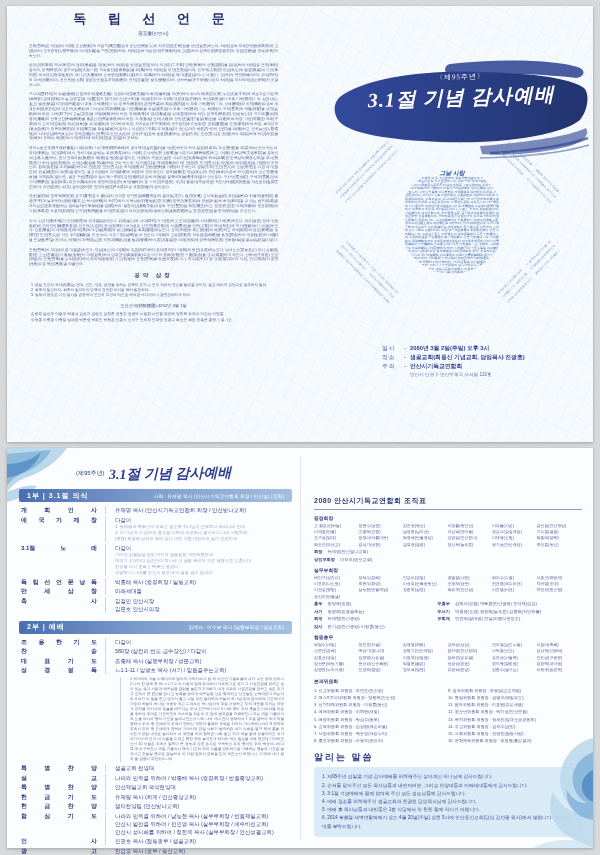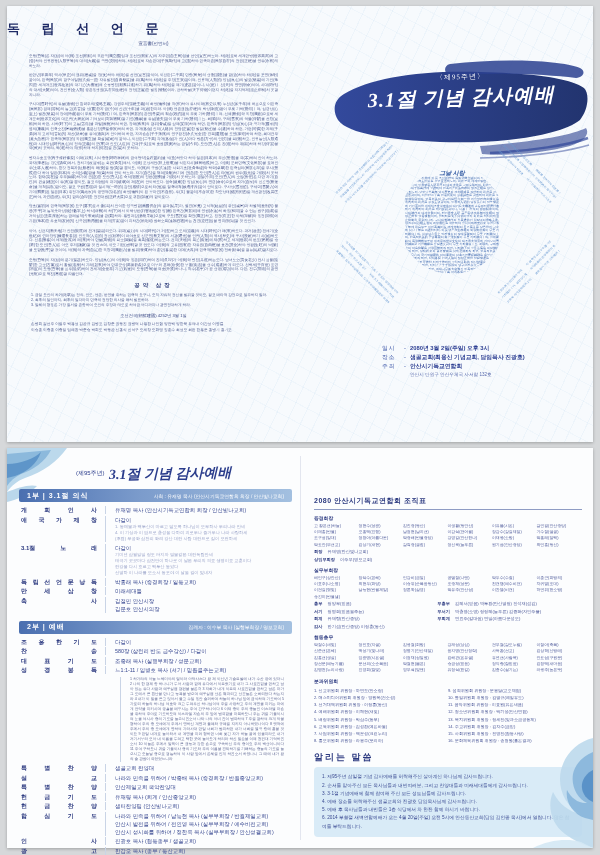--- a/index.html
+++ b/index.html
@@ -7,21 +7,21 @@
   .page{position:absolute;left:7px;width:586px;background:#f7fafd;box-shadow:0 1px 3px rgba(0,0,0,.25);}
   .texture{background-image:
     repeating-linear-gradient(115deg, rgba(150,195,230,.10) 0 1px, transparent 1px 13px),
     repeating-linear-gradient(28deg, rgba(150,195,230,.08) 0 1px, transparent 1px 17px);}
   #page1{top:6px;height:436px;}
   #page2{top:448px;height:400px;background:#fcfdfe;}
   .half{position:absolute;top:0;height:100%;}
   .half-l{left:0;width:293px;}
   .half-r{left:293px;width:293px;}
   
-  .decl-title{margin-top:14px;text-align:left;font-size:13px;font-weight:bold;letter-spacing:9px;color:#1f2b66;}
+  .decl-title{margin-top:4px;text-align:center;font-size:13px;font-weight:bold;letter-spacing:9px;color:#1f2b66;}
   .decl-sub{margin-top:3px;text-align:center;font-size:4.5px;color:#3c4a86;}
   .decl-body{margin:8px 22px 0 22px;color:#47548a;font-size:3.6px;line-height:4.9px;text-align:justify;}
   .decl-body p{margin:0 0 4.5px 0;}
   .pledge-title{margin-top:5px;text-align:center;font-size:5.5px;font-weight:bold;color:#34427e;letter-spacing:3px;}
   .pledge{margin:4px 24px 0 24px;font-size:3.6px;line-height:5px;color:#47548a;}
   .decl-date{margin-top:5px;text-align:center;font-size:4.2px;color:#3c4a86;}
   .signers{margin:4px 24px 0 24px;font-size:3.7px;line-height:5.4px;color:#47548a;}
   
   .brush-wrap{position:absolute;left:30px;top:44px;width:262px;height:110px;}
   .brush-text{position:absolute;left:0;top:22px;width:100%;text-align:center;transform:rotate(-2deg);color:#fff;}

